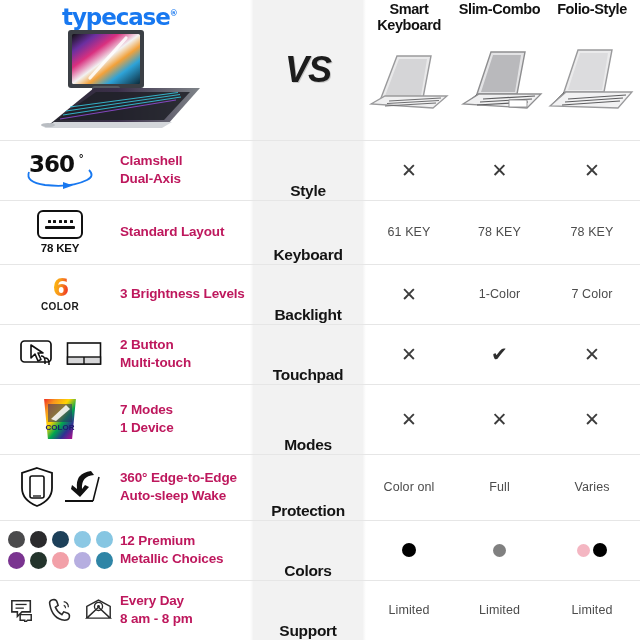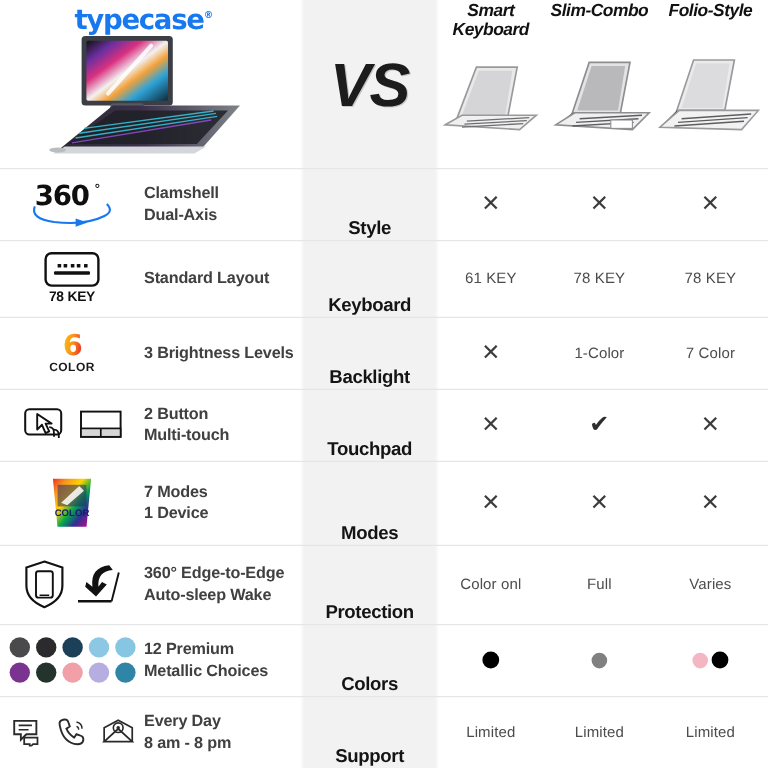--- a/index.html
+++ b/index.html
@@ -47,21 +47,21 @@
 
   .c-icon  { width: 120px; display: flex; align-items: center; justify-content: center; }
   .c-desc  { width: 133px; display: flex; align-items: center; }
   .c-label { width: 110px; display: flex; align-items: flex-end; justify-content: center; }
   .c-val   { width: 92px;  display: flex; align-items: center; justify-content: center; }
   .c-val.w1 { width: 92px; }
   .c-val.w2 { width: 89px; }
   .c-val.w3 { width: 96px; }
 
   .desc-text {
-    font-size: 13.5px; font-weight: bold; color: #404040;
+    font-size: 13.5px; font-weight: bold; color: #be185d;
     line-height: 1.32; letter-spacing: -0.15px;
   }
   .label-text {
     font-size: 15.5px; font-weight: bold; color: #141414;
     letter-spacing: -0.3px; text-align: center;
   }
   .val-text {
     font-size: 12.5px; color: #4c4c4c; letter-spacing: 0.1px;
     white-space: nowrap; overflow: hidden;
   }
@@ -80,31 +80,31 @@
   .logo sup { font-size: 8px; vertical-align: super; }
 
   
   .hero { position: absolute; left: 30px; top: 28px; width: 190px; height: 105px; }
 
   .vs-cell {
     position: absolute; left: 253px; top: 0; width: 110px; height: 140px;
     display: flex; align-items: center; justify-content: center;
   }
   .vs-text {
-    font-size: 51px; font-weight: bold; font-style: italic;
+    font-size: 36px; font-weight: bold; font-style: italic;
     color: #1c1c1c; letter-spacing: -1px;
     font-family: "Liberation Sans", sans-serif;
     text-shadow: 1px 1px 0 rgba(0,0,0,0.18);
   }
 
   .prod { position: absolute; top: 0; height: 140px; }
   .prod-name {
     position: absolute; top: 2px; left: 0; width: 100%;
     text-align: center; font-size: 14.5px; font-weight: bold;
-    color: #111; line-height: 1.08; letter-spacing: -0.4px; font-style: italic;
+    color: #111; line-height: 1.08; letter-spacing: -0.4px;
   }
   .prod-art { position: absolute; top: 40px; left: 0; width: 100%; height: 95px; }
 
   
   .ic-360 { position: relative; width: 74px; height: 40px; }
   .ic-360 .num {
     position: absolute; left: 6px; top: 1px;
     font-size: 23px; font-weight: bold; color: #0f0f0f; letter-spacing: -1px;
     font-family: "DejaVu Sans", sans-serif;
   }

